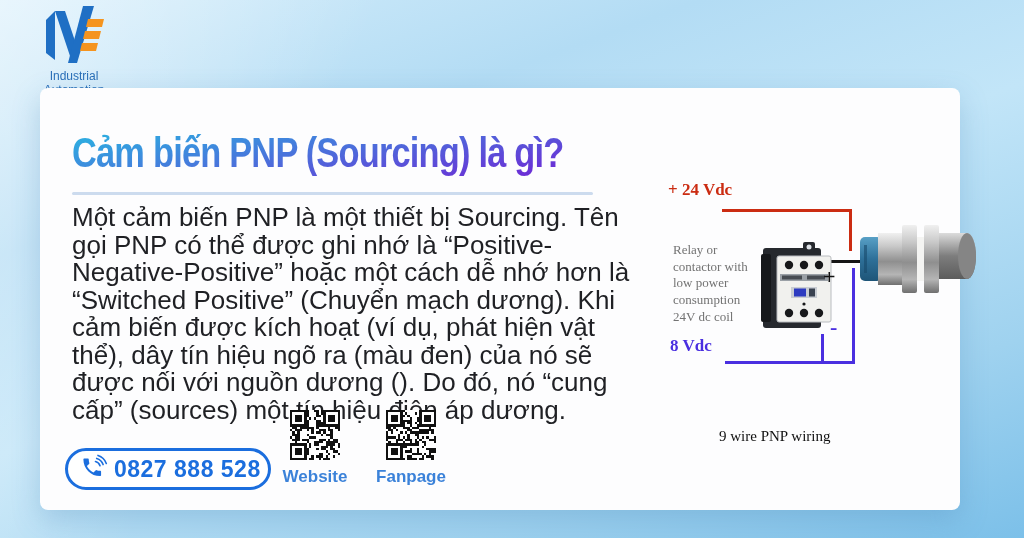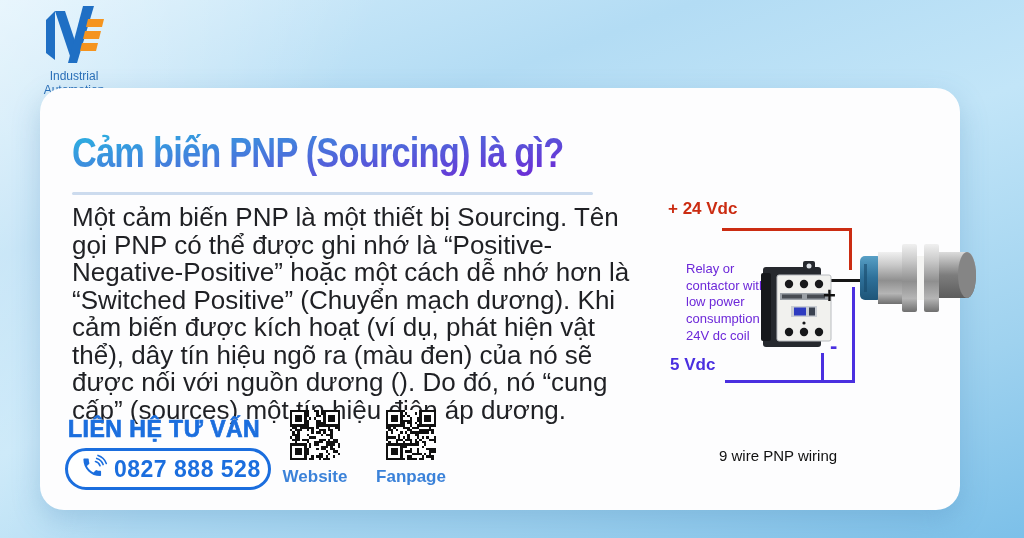--- a/index.html
+++ b/index.html
@@ -13,21 +13,21 @@
       linear-gradient(160deg, #d6eefb 0%, #b3dcf4 28%, #c2e5f8 50%, #9fd2ef 78%, #7cc0e9 100%);
   }
 
   
   .logo{ position:absolute; left:36px; top:6px; width:120px; }
   .logo-text{ font-size:12px; color:#2a6fb8; text-align:center; width:76px; margin-top:1px; }
 
   
   .card{
     position:absolute; left:40px; top:88px; width:920px; height:422px;
-    background:#fdfdfe; border-radius:24px;
+    background:#fdfdfe; border-radius:8px;
     box-shadow:0 10px 28px rgba(70,130,180,.28);
   }
 
   .title{
     position:absolute; left:32px; top:40px; width:700px;
     font-size:43px; font-weight:bold; letter-spacing:-1px;
     transform:scaleX(.80); transform-origin:left center;
     background:linear-gradient(172deg, var(--title_gradient_start) 10%, var(--title_gradient_end) 85%);
     -webkit-background-clip:text; background-clip:text;
     -webkit-text-fill-color:transparent; color:transparent;
@@ -56,26 +56,26 @@
   }
   .phone-number{ font-size:23px; font-weight:bold; color:var(--brand_blue); letter-spacing:.5px; }
 
   
   .qr-item{ position:absolute; top:322px; width:70px; text-align:center; cursor:pointer; }
   .qr-item.q0{ left:240px; } .qr-item.q1{ left:336px; }
   .qr-box{ width:50px; height:50px; margin:0 auto; background:#fff; }
   .qr-label{ margin-top:7px; font-size:17px; color:var(--qr_label_blue); font-weight:bold; }
 
   
-  .diagram{ position:absolute; left:615px; top:92px; width:330px; height:290px; font-family:Liberation Sans, sans-serif;margin-top:19px; }
+  .diagram{ position:absolute; left:615px; top:92px; width:330px; height:290px; font-family:Liberation Serif, serif; }
   .dg{ position:absolute; }
   .supply-label{ left:13px; top:0; font-size:17px; font-weight:bold; color:var(--positive_wire); }
   .ground-label{ left:15px; top:156px; font-size:17px; font-weight:bold; color:var(--negative_wire); }
   .sensor-label{ left:223px; top:12px; font-size:13px; line-height:1.35; color:#3a3a3a; white-space:pre-line; }
-  .relay-label{ left:31px; top:62px; font-size:13px; line-height:1.28; color:#6d28d9; white-space:pre-line; }
+  .relay-label{ left:18px; top:62px; font-size:13px; line-height:1.28; color:#737373; white-space:pre-line; }
   .plus-sign{ left:168px; top:84px; font-size:22px; font-weight:bold; color:#111; }
   .minus-sign{ left:175px; top:134px; font-size:22px; font-weight:bold; color:var(--negative_wire); }
   .diagram-caption{ left:64px; top:248px; font-size:15px; color:#111; }
 
   .wire{ position:absolute; }
   .wire-red-h{ left:67px; top:29px; width:130px; height:3px; background:var(--positive_wire); }
   .wire-red-v{ left:194px; top:29px; width:3px; height:42px; background:var(--positive_wire); }
   .wire-black-h{ left:158px; top:80px; width:55px; height:3px; background:var(--signal_wire); }
   .wire-blue-v1{ left:166px; top:154px; width:3px; height:30px; background:var(--negative_wire); }
   .wire-blue-v2{ left:197px; top:88px; width:3px; height:96px; background:var(--negative_wire); }
@@ -100,21 +100,20 @@
     </svg>
     <div class="logo-text">Industrial Automation</div>
   </div>
 
   <div class="card">
 
     <div class="title">Cảm biến PNP (Sourcing) là gì?</div>
     <div class="divider"></div>
     <div class="body-text">Một cảm biến PNP là một thiết bị Sourcing. Tên gọi PNP có thể được ghi nhớ là “Positive-Negative-Positive” hoặc một cách dễ nhớ hơn là “Switched Positive” (Chuyển mạch dương). Khi cảm biến được kích hoạt (ví dụ, phát hiện vật thể), dây tín hiệu ngõ ra (màu đen) của nó sẽ được nối với nguồn dương (). Do đó, nó “cung cấp” (sources) một tín hiệu điện áp dương.</div>
 
-    <div class="contact-heading">LIÊN HỆ TƯ VẤN</div>
     <div class="phone-pill">
       <svg width="30" height="30" viewBox="0 0 30 30">
         <path fill="#1b6ede" d="M8.9 12.1c1.4 2.8 3.7 5.1 6.5 6.5l2.2-2.2c.27-.27.66-.36 1-.24 1.1.37 2.3.56 3.5.56.54 0 .98.44.98.98v3.4c0 .54-.44.98-.98.98-9.2 0-16.7-7.5-16.7-16.7 0-.54.44-.98.98-.98h3.4c.54 0 .98.44.98.98 0 1.2.2 2.4.56 3.5.11.34.03.73-.25 1l-2.17 2.22z"></path>
         <path fill="none" stroke="#1b6ede" stroke-width="1.6" stroke-linecap="round" d="M17.5 7.5a6.5 6.5 0 0 1 4.5 4.3"></path>
         <path fill="none" stroke="#1b6ede" stroke-width="1.6" stroke-linecap="round" d="M18.7 4.4a9.6 9.6 0 0 1 6.4 6.2"></path>
         <path fill="none" stroke="#1b6ede" stroke-width="1.6" stroke-linecap="round" d="M20 1.4a12.8 12.8 0 0 1 8.3 8"></path>
       </svg>
       <span class="phone-number">0827 888 528</span>
     </div>
 
@@ -589,21 +588,21 @@
             <rect x="12" y="20" width="1" height="1"></rect>
             <rect x="14" y="20" width="1" height="1"></rect>
             <rect x="15" y="20" width="1" height="1"></rect>
             <rect x="19" y="20" width="1" height="1"></rect>
           </svg></div>
       <div class="qr-label">Fanpage</div>
     </div>
 
     <div class="diagram">
       <div class="dg supply-label">+ 24 Vdc</div>
-      <div class="dg ground-label">5 Vdc</div>
+      <div class="dg ground-label">8 Vdc</div>
       <div class="dg relay-label">Relay or
 contactor with
 low power
 consumption
 24V dc coil</div>
 
       <div class="wire wire-red-h"></div>
       <div class="wire wire-red-v"></div>
       <div class="wire wire-black-h"></div>
       <div class="wire wire-blue-v1"></div>

